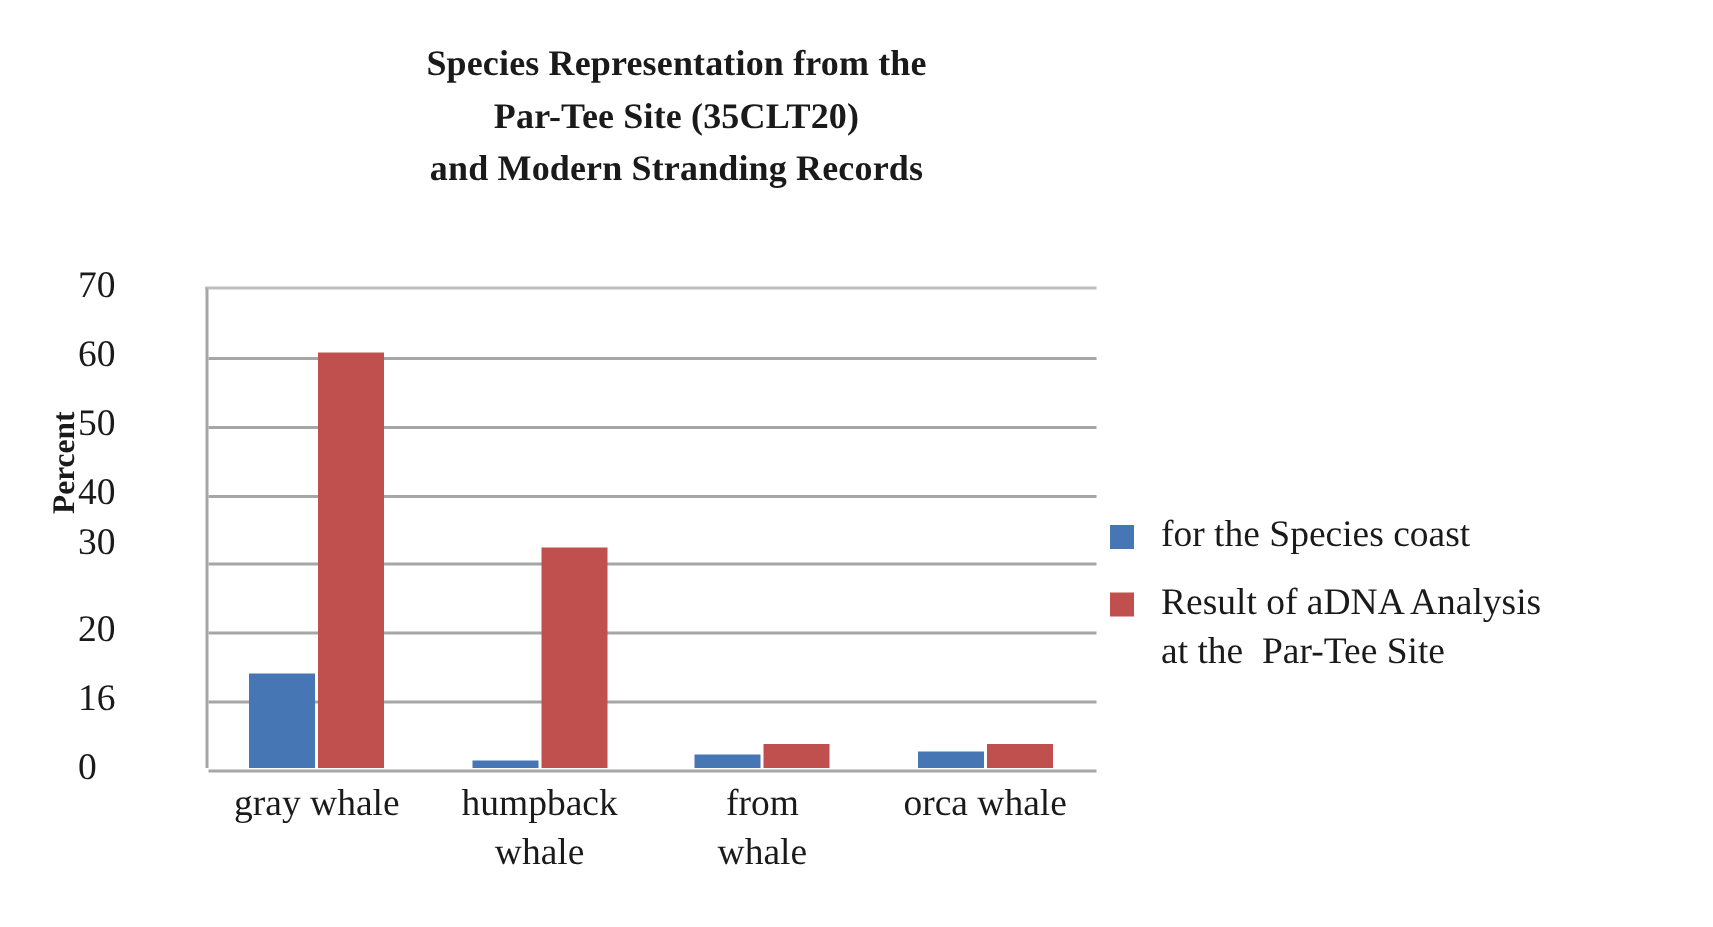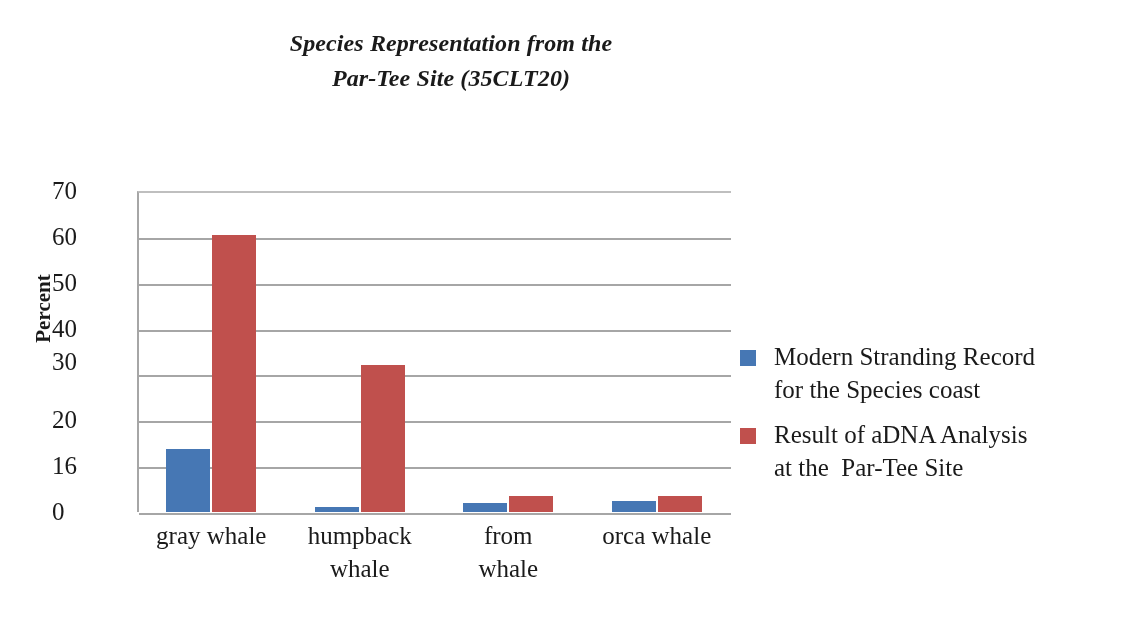--- a/index.html
+++ b/index.html
@@ -27,21 +27,20 @@
   #chart-title {
     position: absolute;
     left: 171px;
     top: 26px;
     width: 560px;
     text-align: center;
     font-weight: bold;
     font-size: 24px;
     line-height: 35px;
     letter-spacing: 0.1px;
-    font-style: italic;
   }
   #chart-title .tline { display: block; white-space: pre; }
 
   
   #y-axis-title {
     position: absolute;
     left: -12px;
     top: 296px;
     width: 110px;
     text-align: center;
@@ -153,20 +152,21 @@
   .legend-entry .lline { display: block; white-space: pre; }
 </style>
 </head>
 <body>
 
 <div id="figure">
 
   <div id="chart-title">
     <span class="tline">Species Representation from the</span>
     <span class="tline">Par-Tee Site (35CLT20)</span>
+    <span class="tline">and Modern Stranding Records</span>
   </div>
 
   <div id="y-axis-title">Percent</div>
 
   <div id="y-ticks">
       <div class="y-tick" style="top: 178px;">70</div>
       <div class="y-tick" style="top: 223.857px;">60</div>
       <div class="y-tick" style="top: 269.714px;">50</div>
       <div class="y-tick" style="top: 315.571px;">40</div>
       <div class="y-tick" style="top: 349px;">30</div>
@@ -211,21 +211,20 @@
         <span class="xline">whale</span>
       </div>
       <div class="x-label" style="left: 445.5px; width: 148.5px;">
         <span class="xline">orca whale</span>
       </div>
     </div>
 
   <div id="legend">
       <div class="legend-entry">
         <span class="legend-swatch series-0"></span>
-        <span class="lline">Modern Stranding Record</span>
         <span class="lline">for the Species coast</span>
       </div>
       <div class="legend-entry">
         <span class="legend-swatch series-1"></span>
         <span class="lline">Result of aDNA Analysis</span>
         <span class="lline">at the  Par-Tee Site</span>
       </div>
     </div>
 
 </div>

